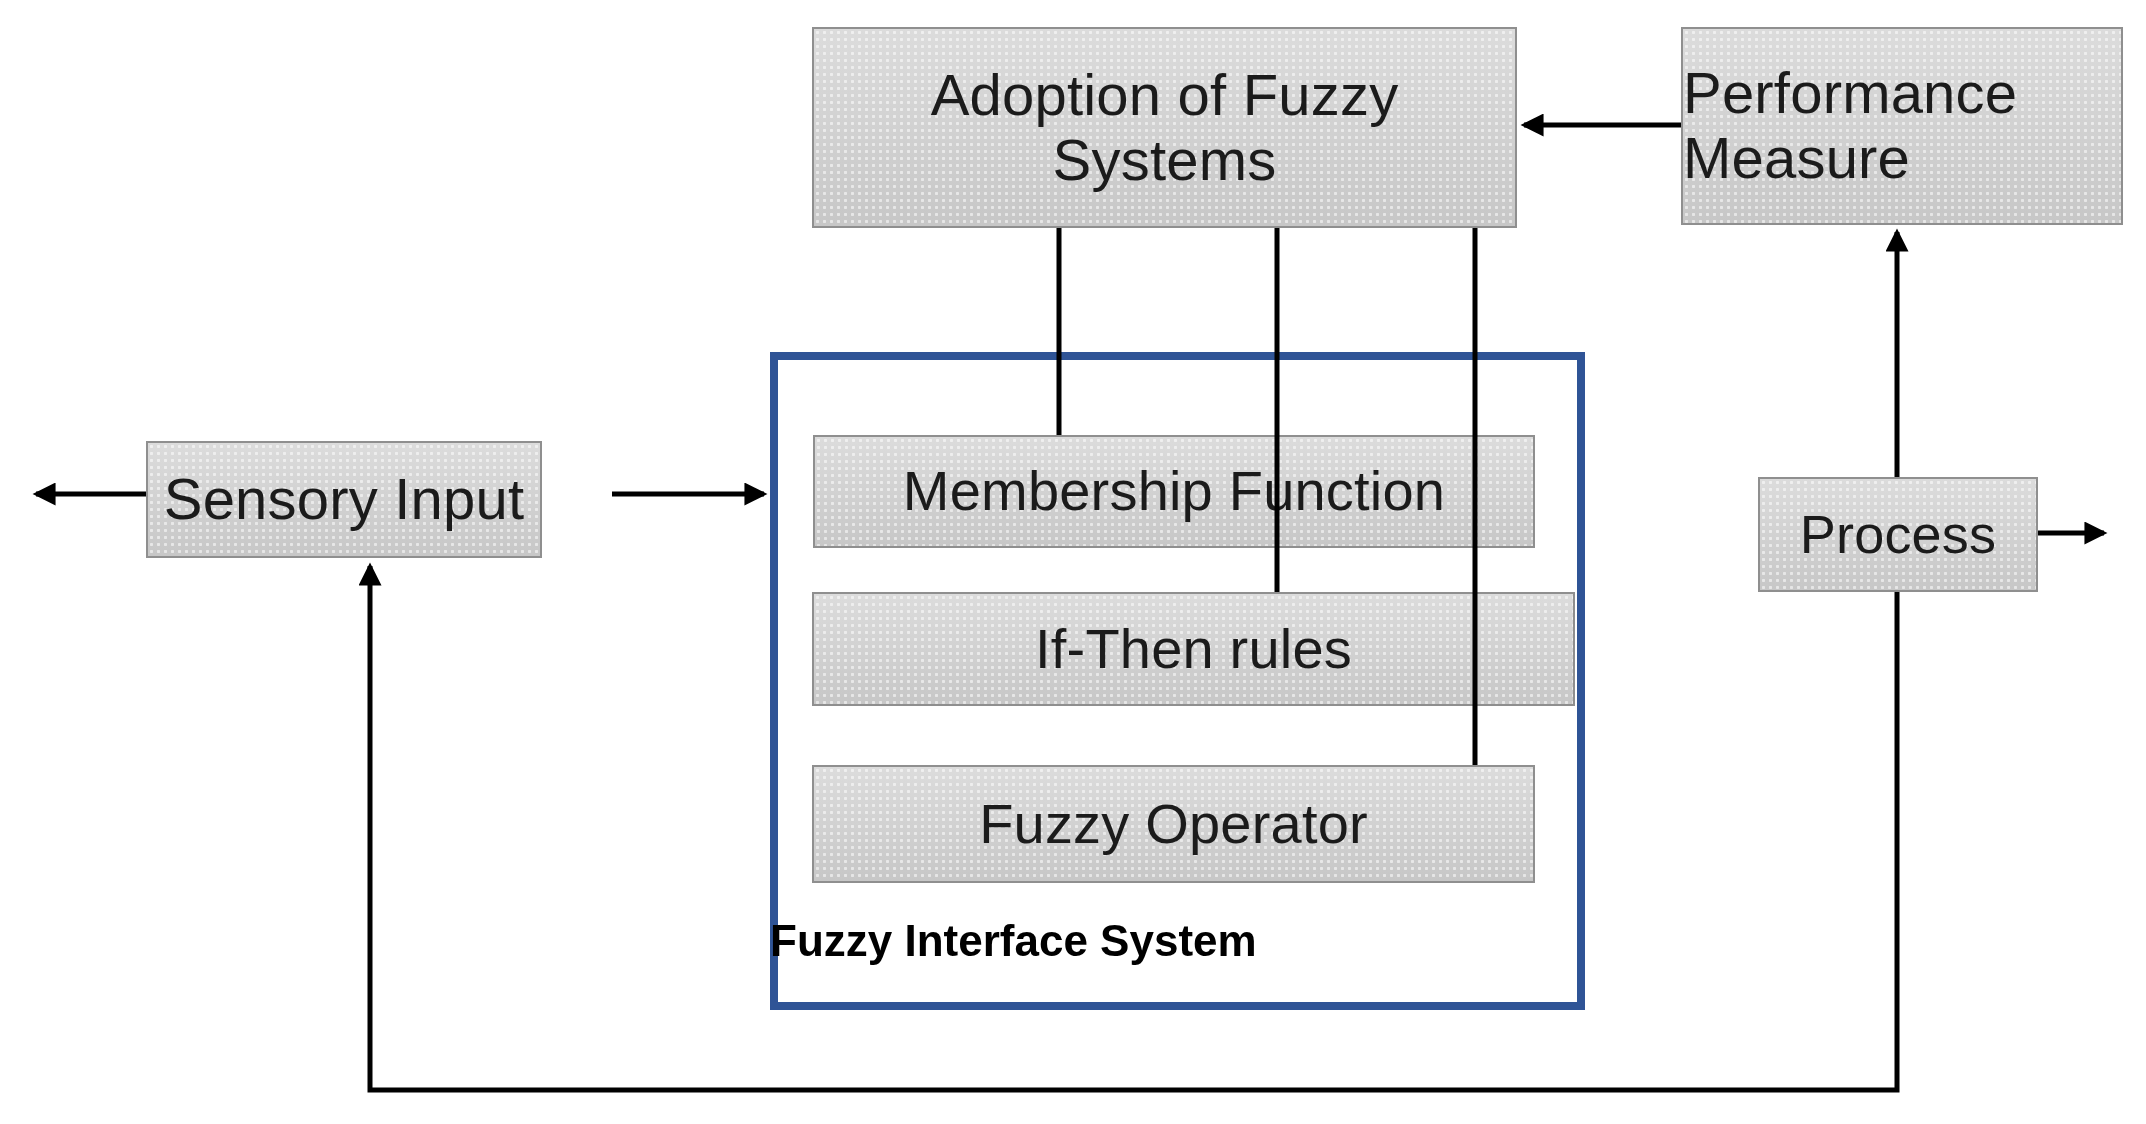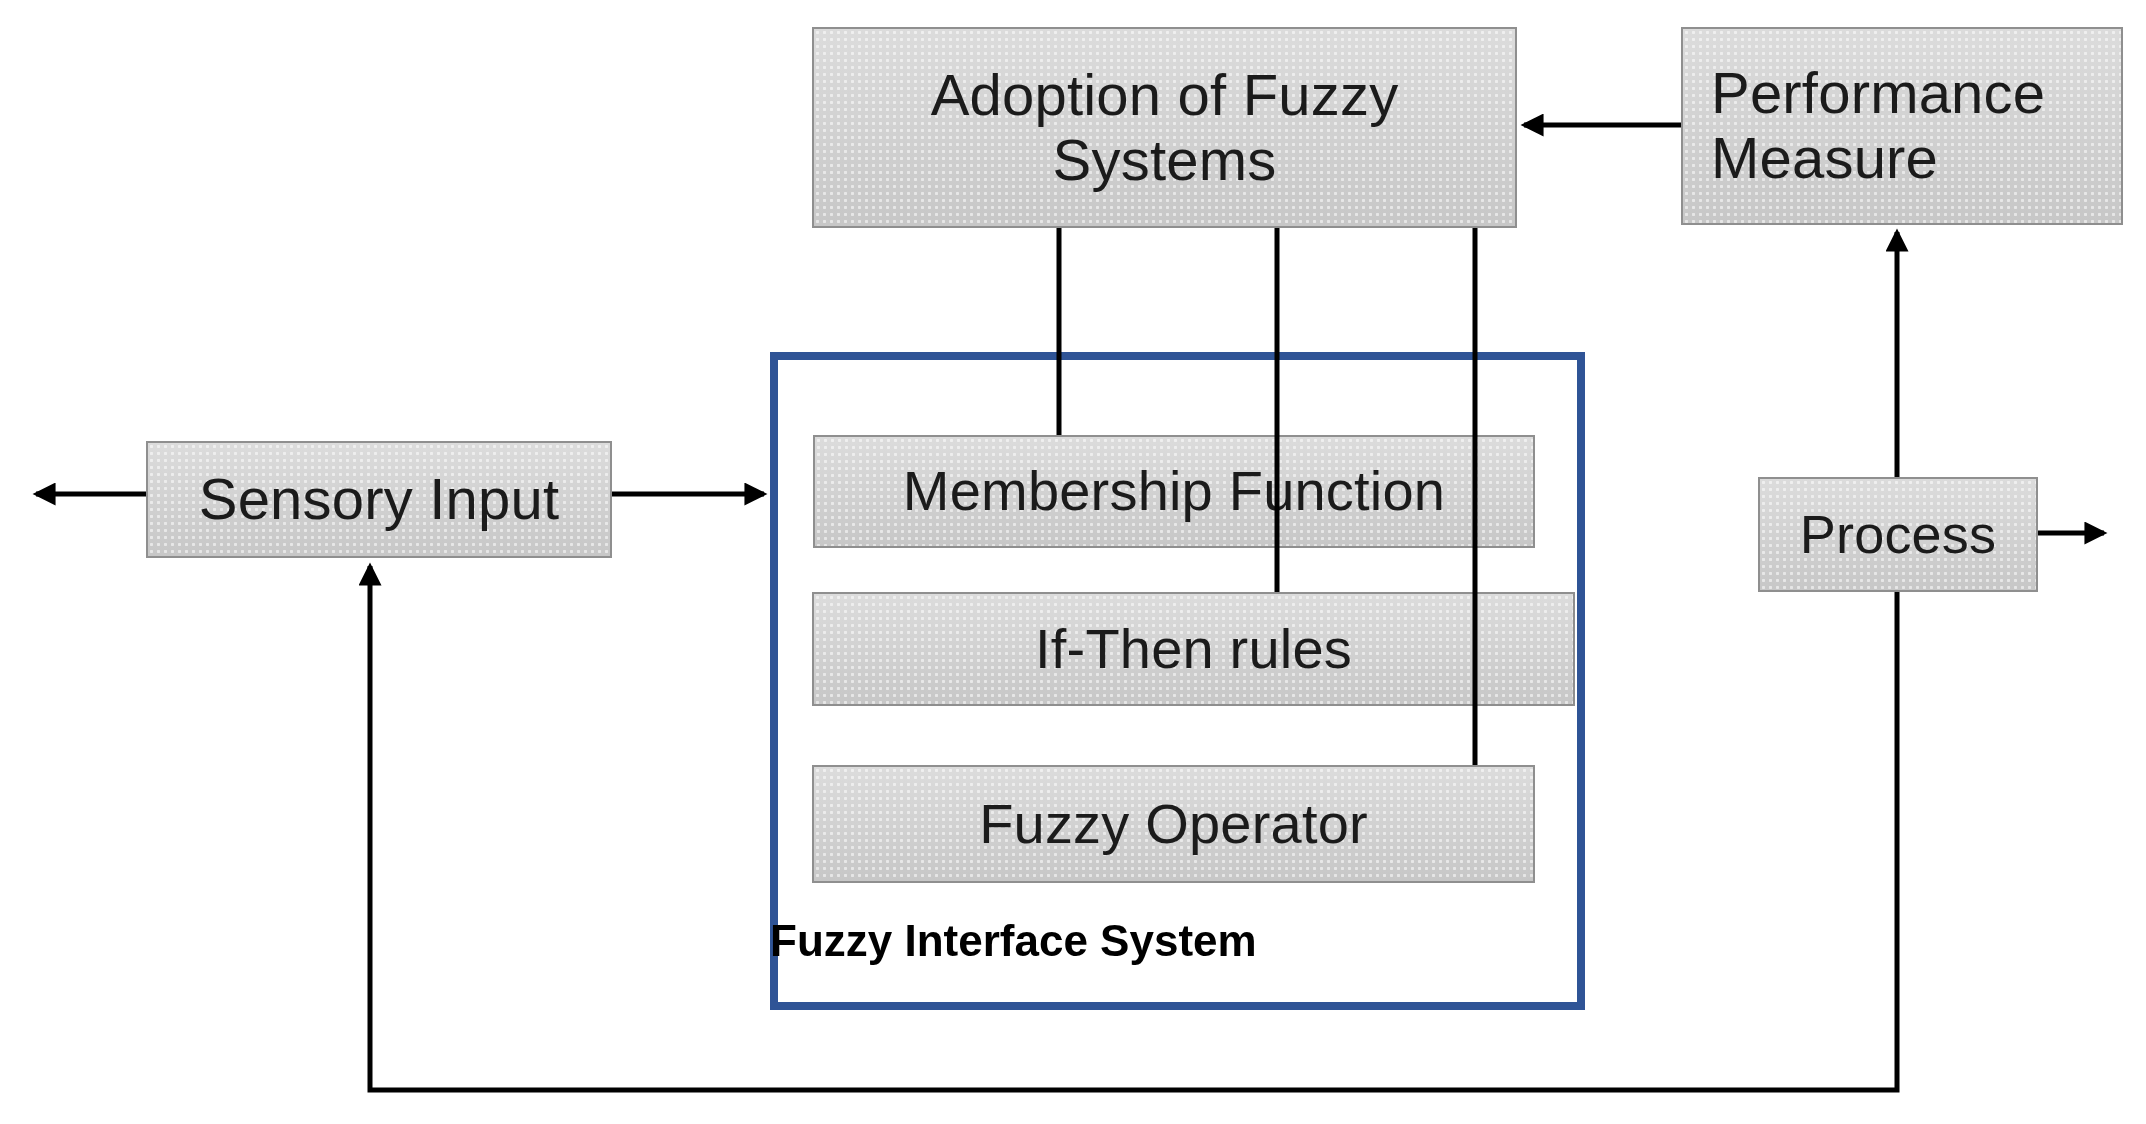--- a/index.html
+++ b/index.html
@@ -31,21 +31,21 @@
     display:flex;
     align-items:center;
     justify-content:center;
     text-align:center;
     line-height:1.12;
     letter-spacing:0.2px;
   }
   .fz58{font-size:58px;}
   .fz56{font-size:56px;}
   .fz54{font-size:54px;}
-  .left-align{justify-content:flex-start;text-align:left;padding-left:28px;}
+  .left-align{justify-content:flex-start;text-align:left;}
   .container-blue{
     position:absolute;
     box-sizing:border-box;
     left:770px; top:352px; width:815px; height:658px;
     border:8px solid var(--blue);
     background:transparent;
   }
   .fis-label{
     position:absolute;
     left:770px; top:916px; width:815px;
@@ -68,21 +68,21 @@
 <div class="canvas">
 
   <div class="gbox fz58" style="left:812px; top:27px; width:705px; height:201px; padding:0 12px;">
     <span>Adoption of Fuzzy Systems</span>
   </div>
 
   <div class="gbox fz58 left-align" style="left:1681px; top:27px; width:442px; height:198px;">
     <span>Performance Measure</span>
   </div>
 
-  <div class="gbox fz58" style="left:146px; top:441px; width:466px; height:117px;">
+  <div class="gbox fz58" style="left:146px; top:441px; width:396px; height:117px;">
     <span>Sensory Input</span>
   </div>
 
   <div class="gbox fz54" style="left:1758px; top:477px; width:280px; height:115px;justify-content:center;">
     <span>Process</span>
   </div>
 
   <div class="container-blue"></div>
 
   <div class="gbox fz56" style="left:813px; top:435px; width:722px; height:113px;">

